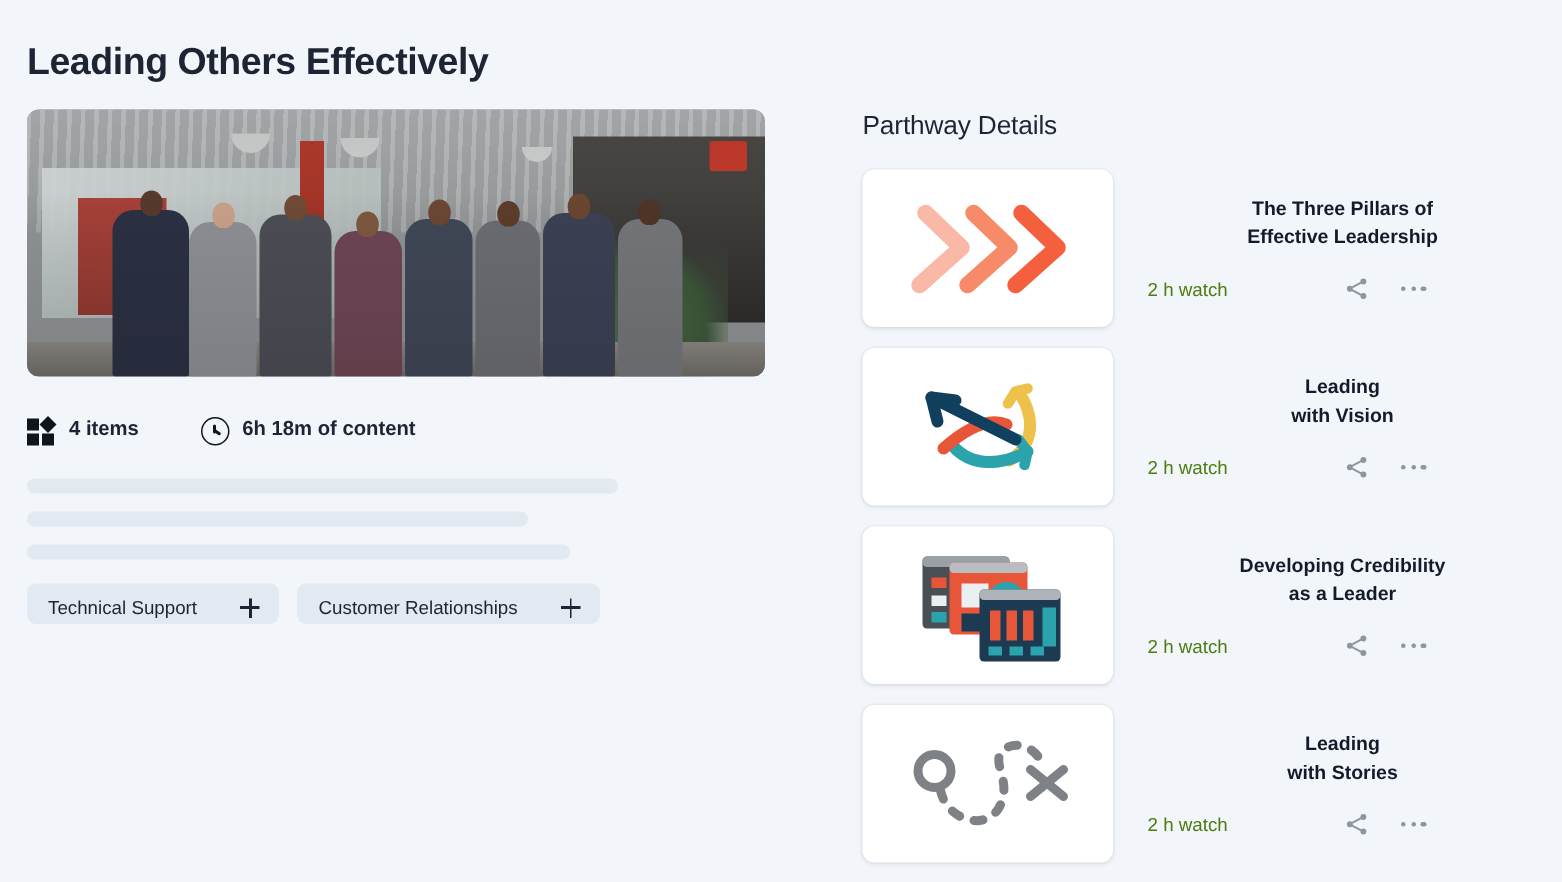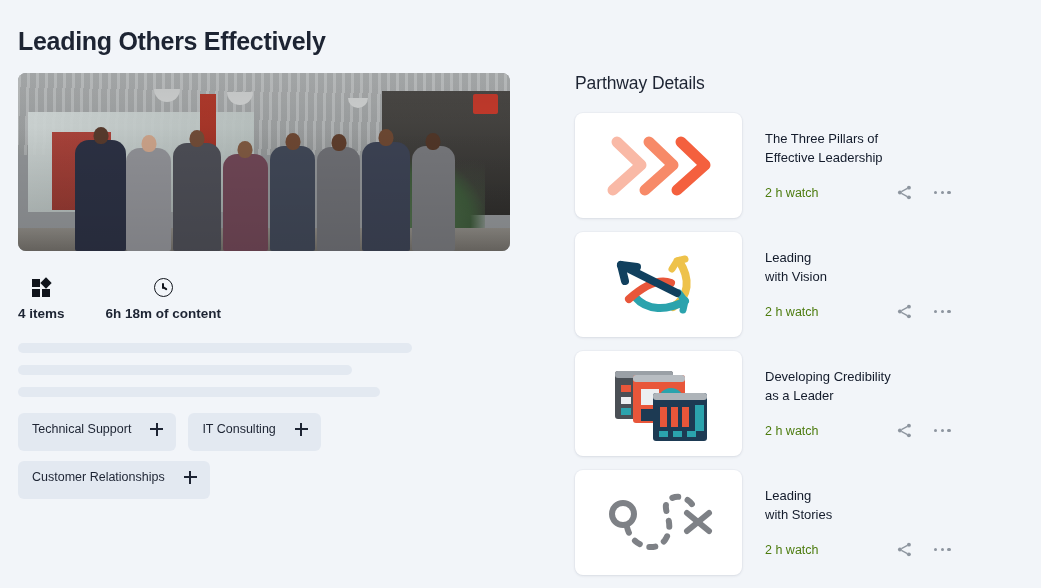--- a/index.html
+++ b/index.html
@@ -109,23 +109,21 @@
 
   
   .meta-row {
     display: flex;
     align-items: center;
     margin-top: 27px;
     gap: 0;
   }
   .meta-item {
     display: flex;
-    align-items: center;
     gap: 9px;
-    flex-direction: column;
   }
   .meta-item + .meta-item { margin-left: 41px; }
   .meta-text {
     font-size: 13.5px;
     font-weight: bold;
     color: #1d2433;
   }
   .icon-items {
     position: relative; width: 19px; height: 19px;
   }
@@ -160,23 +158,23 @@
 
   
   .section-title {
     font-size: 17.5px; font-weight: bold; color: #1d2433;
     margin: 28px 0 0 0; letter-spacing: -0.1px;
   }
   .chips {
     display: flex; flex-wrap: wrap; gap: 10px 12px; margin-top: 16px; max-width: 420px;
   }
   .chip {
-    display: inline-flex; align-items: center; gap: 19px;
+    display: inline-flex; align-items: center; gap: 29px;
     background: #e3e9f1; border: none; border-radius: 6px;
-    padding: 9px 13px 15px 14px;
+    padding: 9px 13px 4px 14px;
     font-family: "Liberation Sans", sans-serif;
     font-size: 12.5px; color: #1d2433; cursor: pointer;
   }
   .chip-plus {
     position: relative; width: 13px; height: 13px; display: inline-block;
   }
   .chip-plus::before, .chip-plus::after {
     content: ""; position: absolute; background: #1d2433;
   }
   .chip-plus::before { left: 0; top: 5.6px; width: 13px; height: 1.8px; }
@@ -202,22 +200,23 @@
     background: #ffffff; border-radius: 8px;
     box-shadow: 0 1px 3px rgba(25,40,70,0.10), 0 0 0 1px rgba(25,40,70,0.025);
     display: flex; align-items: center; justify-content: center;
     overflow: hidden;
   }
   .card-body {
     flex: 1; padding-left: 23px; padding-top: 17px;
     display: flex; flex-direction: column; height: 105px; box-sizing: border-box;
   }
   .card-title {
-    font-size: 13px; font-weight: normal; color: #131b2b; line-height: 18.5px;
+    font-size: 13px; font-weight: bold; color: #131b2b; line-height: 18.5px;
     white-space: pre-line;
+    text-align: center;
   }
   .card-foot {
     margin-top: auto; padding-bottom: 17px;
     display: flex; align-items: center;
   }
   .card-duration {
     font-size: 12.5px; color: #4d7c0f;
   }
   .card-actions {
     margin-left: auto; display: flex; align-items: center; gap: 21px; padding-right: 74px;
@@ -299,24 +298,20 @@
     <div class="skeletons">
       <div class="sk" style="width:394px;"></div>
       <div class="sk" style="width:334px;"></div>
       <div class="sk" style="width:362px;"></div>
     </div>
 
 
     <div class="chips">
       <button class="chip">
         <span>Technical Support</span>
-        <span class="chip-plus"></span>
-      </button>
-      <button class="chip">
-        <span>IT Consulting</span>
         <span class="chip-plus"></span>
       </button>
       <button class="chip">
         <span>Customer Relationships</span>
         <span class="chip-plus"></span>
       </button>
     </div>
   </div>
 
   <div class="right-col">

